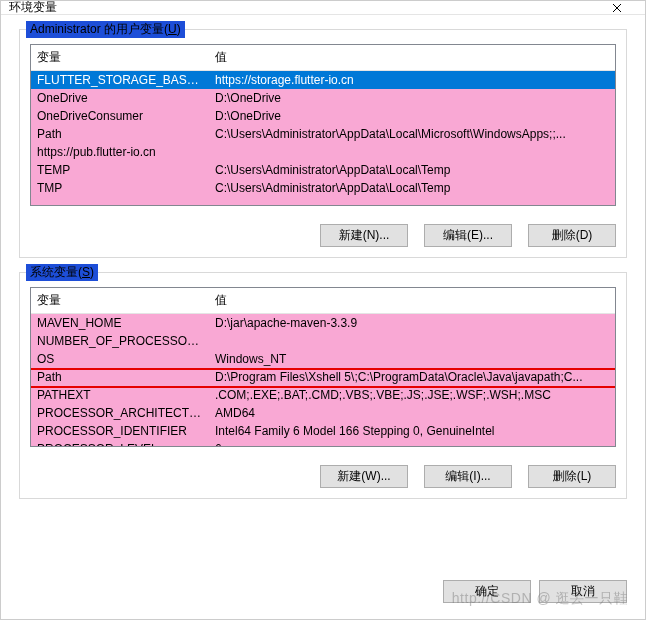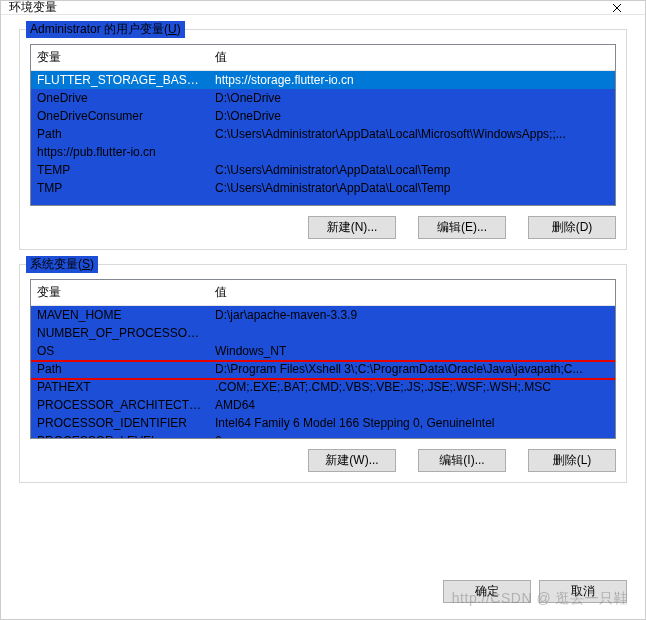--- a/index.html
+++ b/index.html
@@ -5,29 +5,29 @@
 * { box-sizing: border-box; margin: 0; padding: 0; font-family: "Microsoft YaHei", "Segoe UI", Tahoma, sans-serif; font-size: 12px; }
 body { background: #fff; width: 646px; height: 620px; overflow: hidden; position: relative; }
 .window { width: 646px; height: 620px; border: 1px solid #ccc; background: #fff; display: flex; flex-direction: column; }
 .titlebar { height: 14px; display: flex; align-items: center; justify-content: space-between; padding: 0 8px; border-bottom: 1px solid #e5e5e5; }
 .titlebar .title { font-size: 12px; }
 .titlebar .close { width: 40px; height: 28px; display: flex; align-items: center; justify-content: center; cursor: pointer; font-size: 14px; }
 .content { padding: 14px 18px 12px 18px; flex: 1; overflow: hidden; }
 .fieldset { border: 1px solid #d9d9d9; margin-bottom: 14px; padding: 8px 10px 10px 10px; position: relative; }
 .legend { position: absolute; top: -9px; left: 6px; background: #1d4ed8; padding: 0 4px; font-size: 12px; }
 .legend u { text-decoration: underline; }
-.list-wrap { border: 1px solid #828790; height: 162px; overflow-y: scroll; background: #1d4ed8; margin-top: 6px; margin-bottom: 10px; position: relative; }
+.list-wrap { border: 1px solid #828790; height: 162px; overflow-y: scroll; background: #f9a8d4; margin-top: 6px; margin-bottom: 18px; position: relative; }
 .list-header { display: flex; font-size: 12px; color: #000; background: #fff; position: sticky; top: 0; }
 .list-header .col { padding: 4px 6px; border-bottom: 1px solid #e5e5e5; }
 .col-var { width: 178px; flex-shrink: 0; }
 .col-val { flex: 1; min-width: 0; }
 .list-body .row { display: flex; font-size: 12px; height: 18px; align-items: center; }
 .list-body .row .col { padding: 1px 6px; white-space: nowrap; overflow: hidden; text-overflow: ellipsis; }
 .row.selected { background: #0078d7; color: #fff; }
-.btn-row { display: flex; justify-content: flex-end; gap: 22px; }
+.btn-row { display: flex; justify-content: flex-end; gap: 16px; }
 .btn { min-width: 88px; height: 23px; border: 1px solid #adadad; background: #e1e1e1; font-size: 12px; cursor: pointer; padding: 0 10px; }
 .footer { padding: 0 18px 16px 0; display: flex; justify-content: flex-end; gap: 8px; }
 .footer .btn { min-width: 88px; }
 .highlight-box { position: absolute; border: 2px solid #e60000; pointer-events: none; z-index: 10; }
 .watermark { position: absolute; right: 18px; bottom: 12px; color: rgba(120,120,120,0.45); font-size: 14px; pointer-events: none; z-index: 20; letter-spacing: 0.5px; }
 ::-webkit-scrollbar { width: 17px; }
 ::-webkit-scrollbar-track { background: #f0f0f0; }
 ::-webkit-scrollbar-thumb { background: #cdcdcd; border: 1px solid #f0f0f0; }
 ::-webkit-scrollbar-button { background: #f0f0f0; height: 17px; border: 1px solid #dedede; }
 </style>
@@ -108,21 +108,21 @@
             </div>
             <div class="row">
               <div class="col col-var">NUMBER_OF_PROCESSORS</div>
             </div>
             <div class="row">
               <div class="col col-var">OS</div>
               <div class="col col-val">Windows_NT</div>
             </div>
             <div class="row">
               <div class="col col-var">Path</div>
-              <div class="col col-val">D:\Program Files\Xshell 3\;C:\ProgramData\Oracle\Java\javapath;C...</div>
+              <div class="col col-val">D:\Program Files\Xshell 5\;C:\ProgramData\Oracle\Java\javapath;C...</div>
             </div>
             <div class="row">
               <div class="col col-var">PATHEXT</div>
               <div class="col col-val">.COM;.EXE;.BAT;.CMD;.VBS;.VBE;.JS;.JSE;.WSF;.WSH;.MSC</div>
             </div>
             <div class="row">
               <div class="col col-var">PROCESSOR_ARCHITECTURE</div>
               <div class="col col-val">AMD64</div>
             </div>
             <div class="row">

